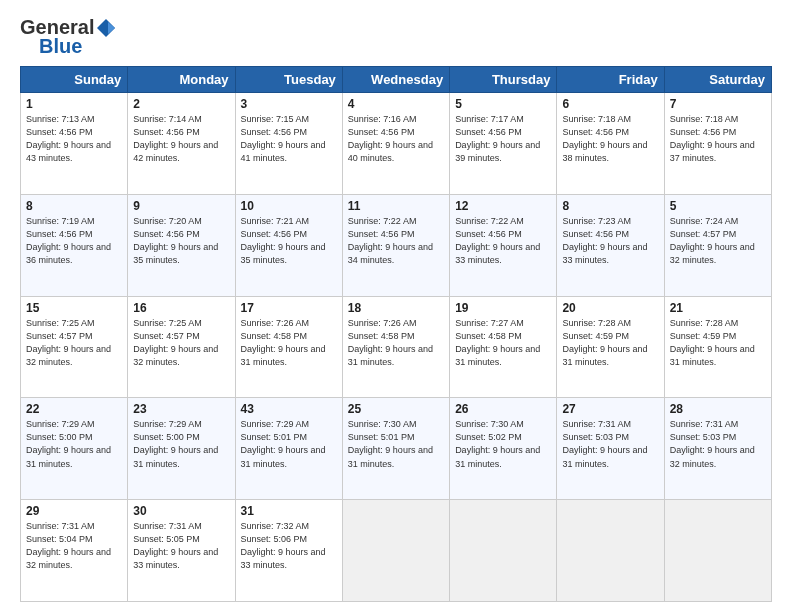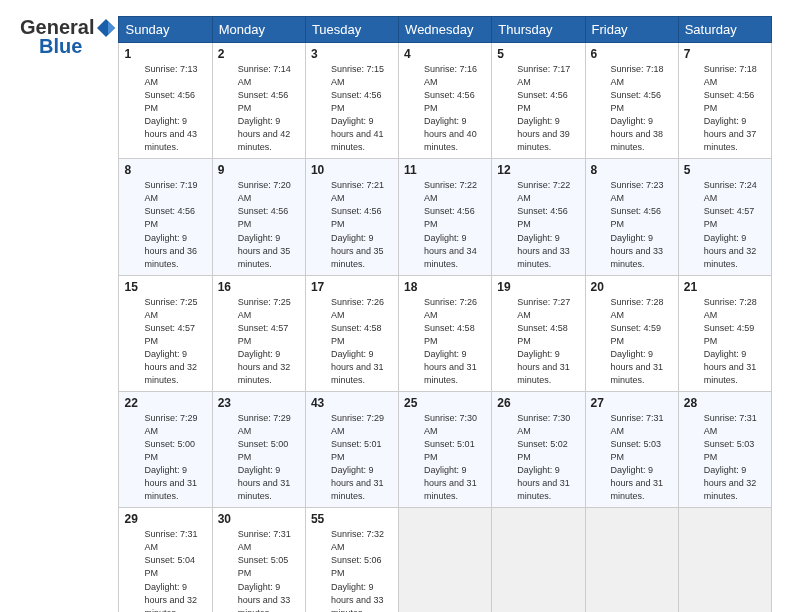--- a/index.html
+++ b/index.html
@@ -8,21 +8,21 @@
       height: 612px;
       font-family: Arial, sans-serif;
       background: #fff;
       overflow: hidden;
     }
     .page {
       width: 792px;
       height: 612px;
       padding: 16px 20px 10px 20px;
       display: flex;
-      flex-direction: row;
+      flex-direction: column;
     }
     .header {
       display: flex;
       justify-content: space-between;
       align-items: flex-start;
       margin-bottom: 8px;
     }
     .logo {
       display: flex;
       flex-direction: column;
@@ -43,24 +43,24 @@
       margin-top: 2px;
     }
     .calendar {
       width: 100%;
       border-collapse: collapse;
       flex: 1;
     }
     .calendar th {
       background-color: #2563a8;
       color: white;
-      text-align: left;
+      text-align: right;
       padding: 5px 6px;
       font-size: 13px;
-      font-weight: normal;
+      font-weight: bold;
       border: 1px solid #1a4f8a;
     }
     .calendar td {
       border: 1px solid #ccc;
       vertical-align: top;
       padding: 4px 5px;
       font-size: 9.5px;
       color: #333;
       background: #fff;
       width: calc(100% / 7);
@@ -76,21 +76,20 @@
       font-size: 12px;
       font-weight: bold;
       color: #222;
       display: block;
       margin-bottom: 2px;
     }
     .day-info {
       font-size: 9px;
       line-height: 1.45;
       color: #333;
-      margin-left: 20px;
     }
     .empty-cell {
       background: #f0f0f0 !important;
     }
   </style>
 </head>
 <body>
 
 <div class="page">
   <div class="header">
@@ -246,21 +245,21 @@
         <tr>
           <td>
             <span class="day-number">29</span>
 <div class="day-info">Sunrise: 7:31 AM<br>Sunset: 5:04 PM<br>Daylight: 9 hours and 32 minutes.</div>
           </td>
           <td>
             <span class="day-number">30</span>
 <div class="day-info">Sunrise: 7:31 AM<br>Sunset: 5:05 PM<br>Daylight: 9 hours and 33 minutes.</div>
           </td>
           <td>
-            <span class="day-number">55</span>
+            <span class="day-number">31</span>
 <div class="day-info">Sunrise: 7:32 AM<br>Sunset: 5:06 PM<br>Daylight: 9 hours and 33 minutes.</div>
           </td>
           <td class="empty-cell"></td>
           <td class="empty-cell"></td>
           <td class="empty-cell"></td>
           <td class="empty-cell"></td>
         </tr>
       </tbody>
   </table>
 </div>

